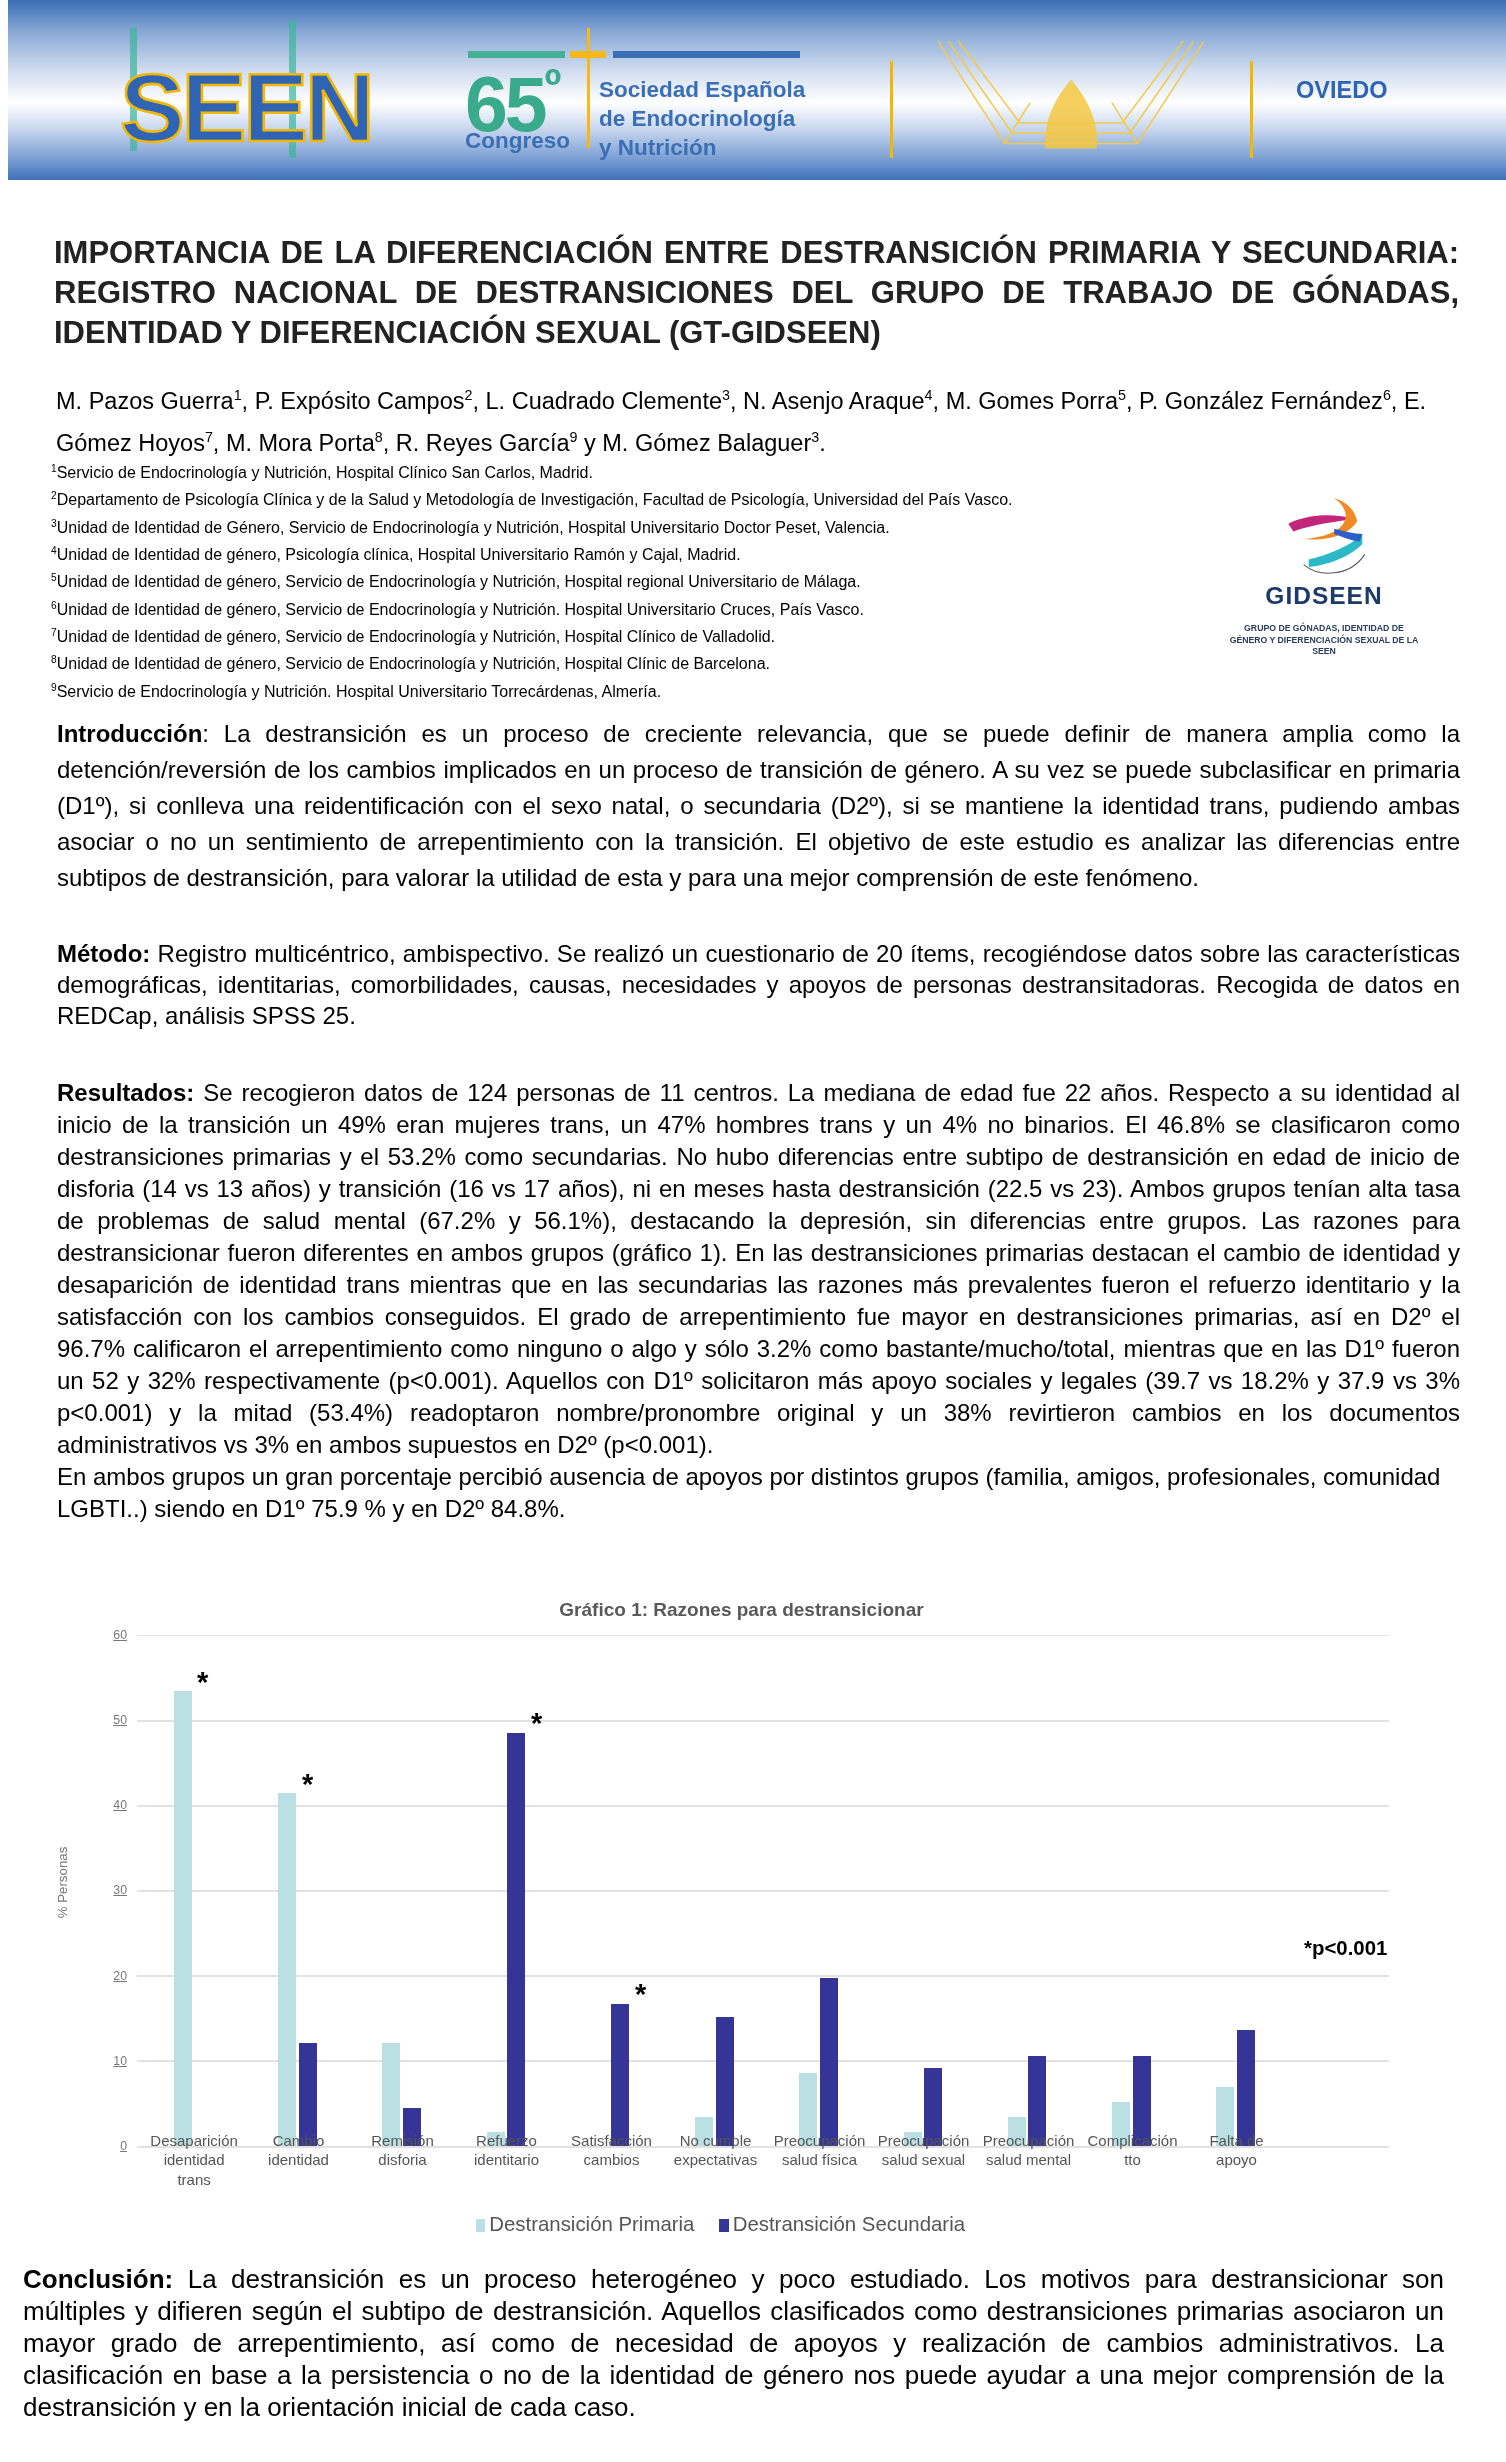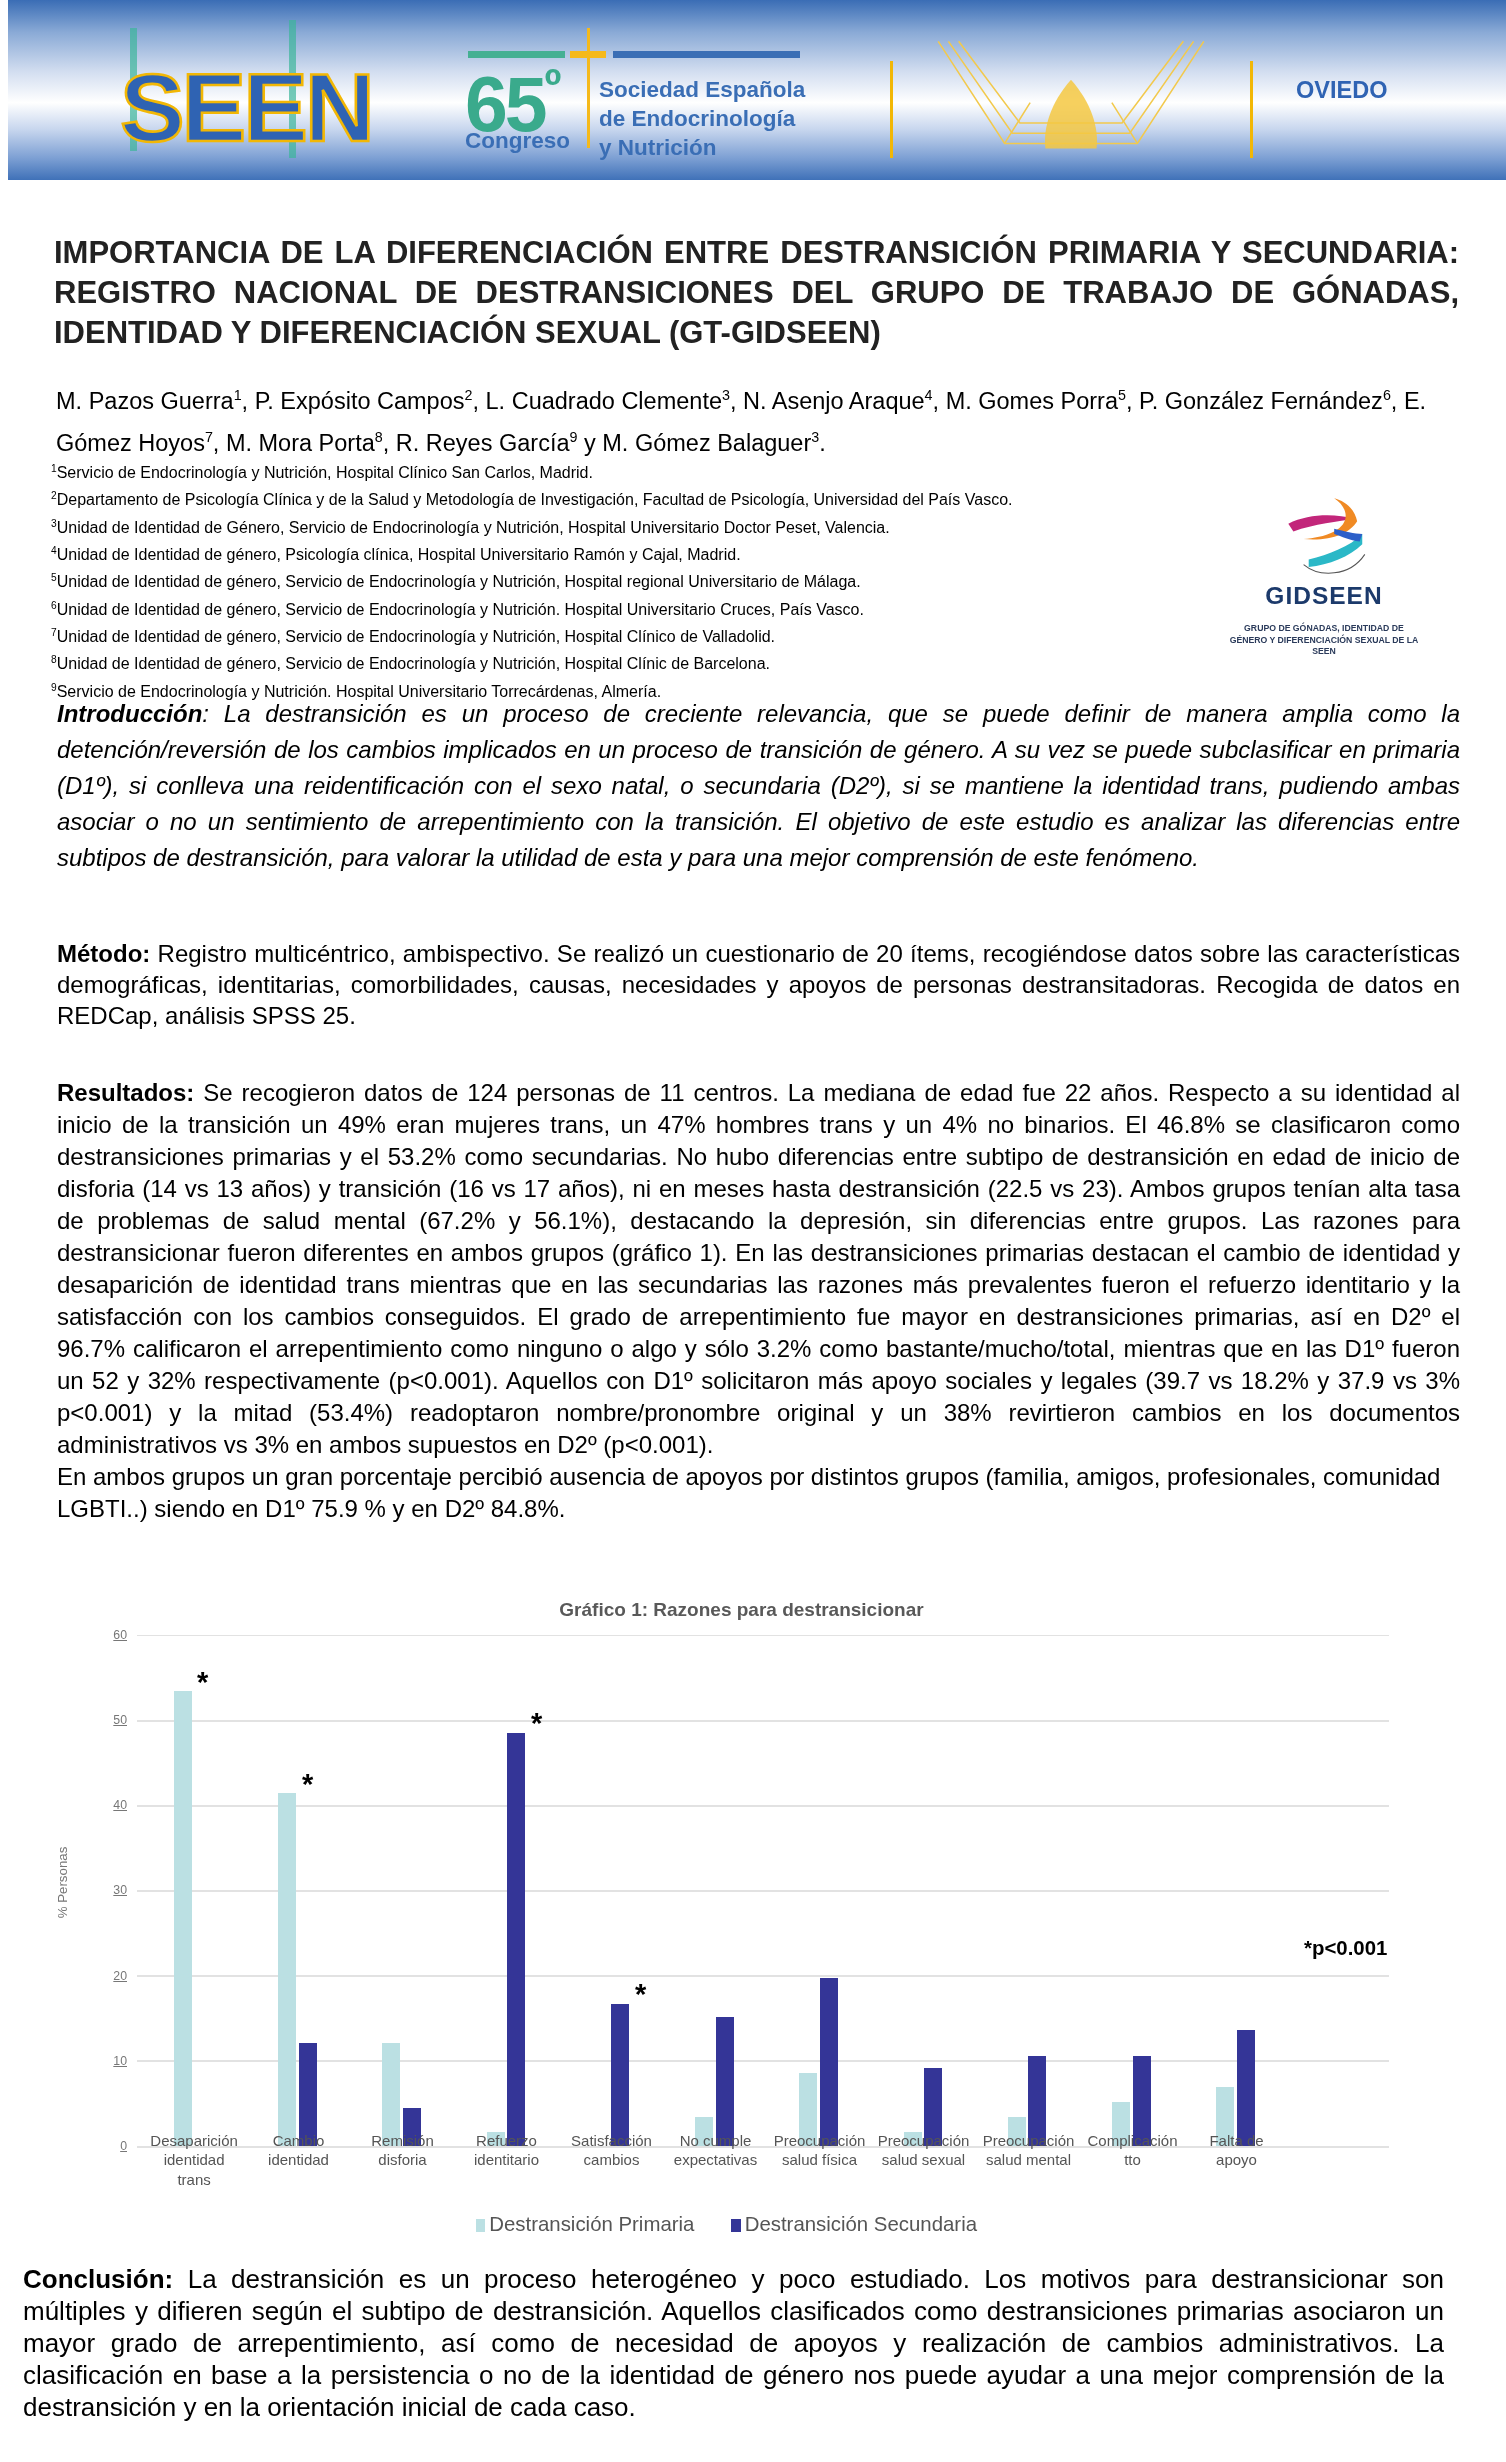--- a/index.html
+++ b/index.html
@@ -27,37 +27,37 @@
   .authors sup { font-size: 14.3px; }
   .affils { position: absolute; left: 51px; top: 457px; width: 1175px; font-size: 16px; line-height: 23px; color: #000; }
   .affils sup { font-size: 10.2px; }
   .gidseen { position: absolute; left: 1227px; top: 493px; width: 194px; height: 179px; text-align: center; }
   .gidseen-mark { position: relative; margin: 0 auto; width: 102px; height: 87px; }
   .gidseen-word { font-weight: 700; font-size: 24.5px; color: #1c3a6b; letter-spacing: 1px; margin-top: 0px; }
   .gidseen-desc { font-weight: 700; font-size: 8.7px; line-height: 11.2px; color: #2a3a5a; margin-top: 13.3px; }
 
   .para { position: absolute; left: 57px; width: 1403px; font-size: 24px; color: #000; text-align: justify; }
   .para b { font-weight: 700; }
-  .intro { top: 696px; line-height: 36px; font-style: italic; }
+  .intro { top: 716px; line-height: 36px; }
   .metodo { top: 938px; line-height: 31px; }
   .resultados { top: 1077px; line-height: 32px; }
   .conclusion { position: absolute; left: 23px; top: 2263px; width: 1421px; font-size: 26px; line-height: 32px; text-align: justify; }
 
   .chart { position: absolute; left: 77px; top: 1579px; width: 1380px; height: 680px; }
   .chart-title { position: absolute; left: 0; top: 20.4px; width: 1329px; text-align: center; font-weight: 700; font-size: 19px; color: #595959; }
   .plot { position: absolute; left: 60px; top: 56px; width: 1252px; height: 511px; }
   .gridline { position: absolute; left: 0; width: 100%; height: 1.5px; background: #e2e2e2; }
   .ytick { position: absolute; left: -46px; width: 36px; text-align: right; font-size: 12.3px; color: #777; text-decoration: underline; }
   .ylabel { position: absolute; left: -110px; top: 240px; transform: rotate(-90deg); font-size: 13.3px; color: #777; white-space: nowrap; }
   .bar { position: absolute; bottom: 0; width: 18.4px; }
   .bar.prim { background: #bbe0e3; }
   .bar.sec { background: #343597; }
   .star { position: absolute; font-size: 29px; font-weight: 700; color: #000; }
   .xlabel { position: absolute; top: 496px; width: 107px; text-align: center; font-size: 15px; line-height: 19.4px; color: #555; }
-  .legend { position: absolute; left: 399px; top: 634px; font-size: 20.4px; color: #555; display: flex; gap: 37px; }
+  .legend { position: absolute; left: 399px; top: 634px; font-size: 20.4px; color: #555; display: flex; gap: 25px; }
   .swatch { display: inline-block; width: 9.2px; height: 13.3px; margin-right: 4.1px; vertical-align: -1px; }
   .pnote { position: absolute; left: 1227px; top: 358px; font-size: 20.4px; font-weight: 700; color: #000; }
 </style>
 </head>
 <body>
 
 <div class="banner">
   <div class="seen-logo">
     <div class="seen-tower" style="left:10.2px;top:0;height:123px;"></div>
     <div class="seen-tower" style="left:169px;top:-7.7px;height:138px;"></div>

